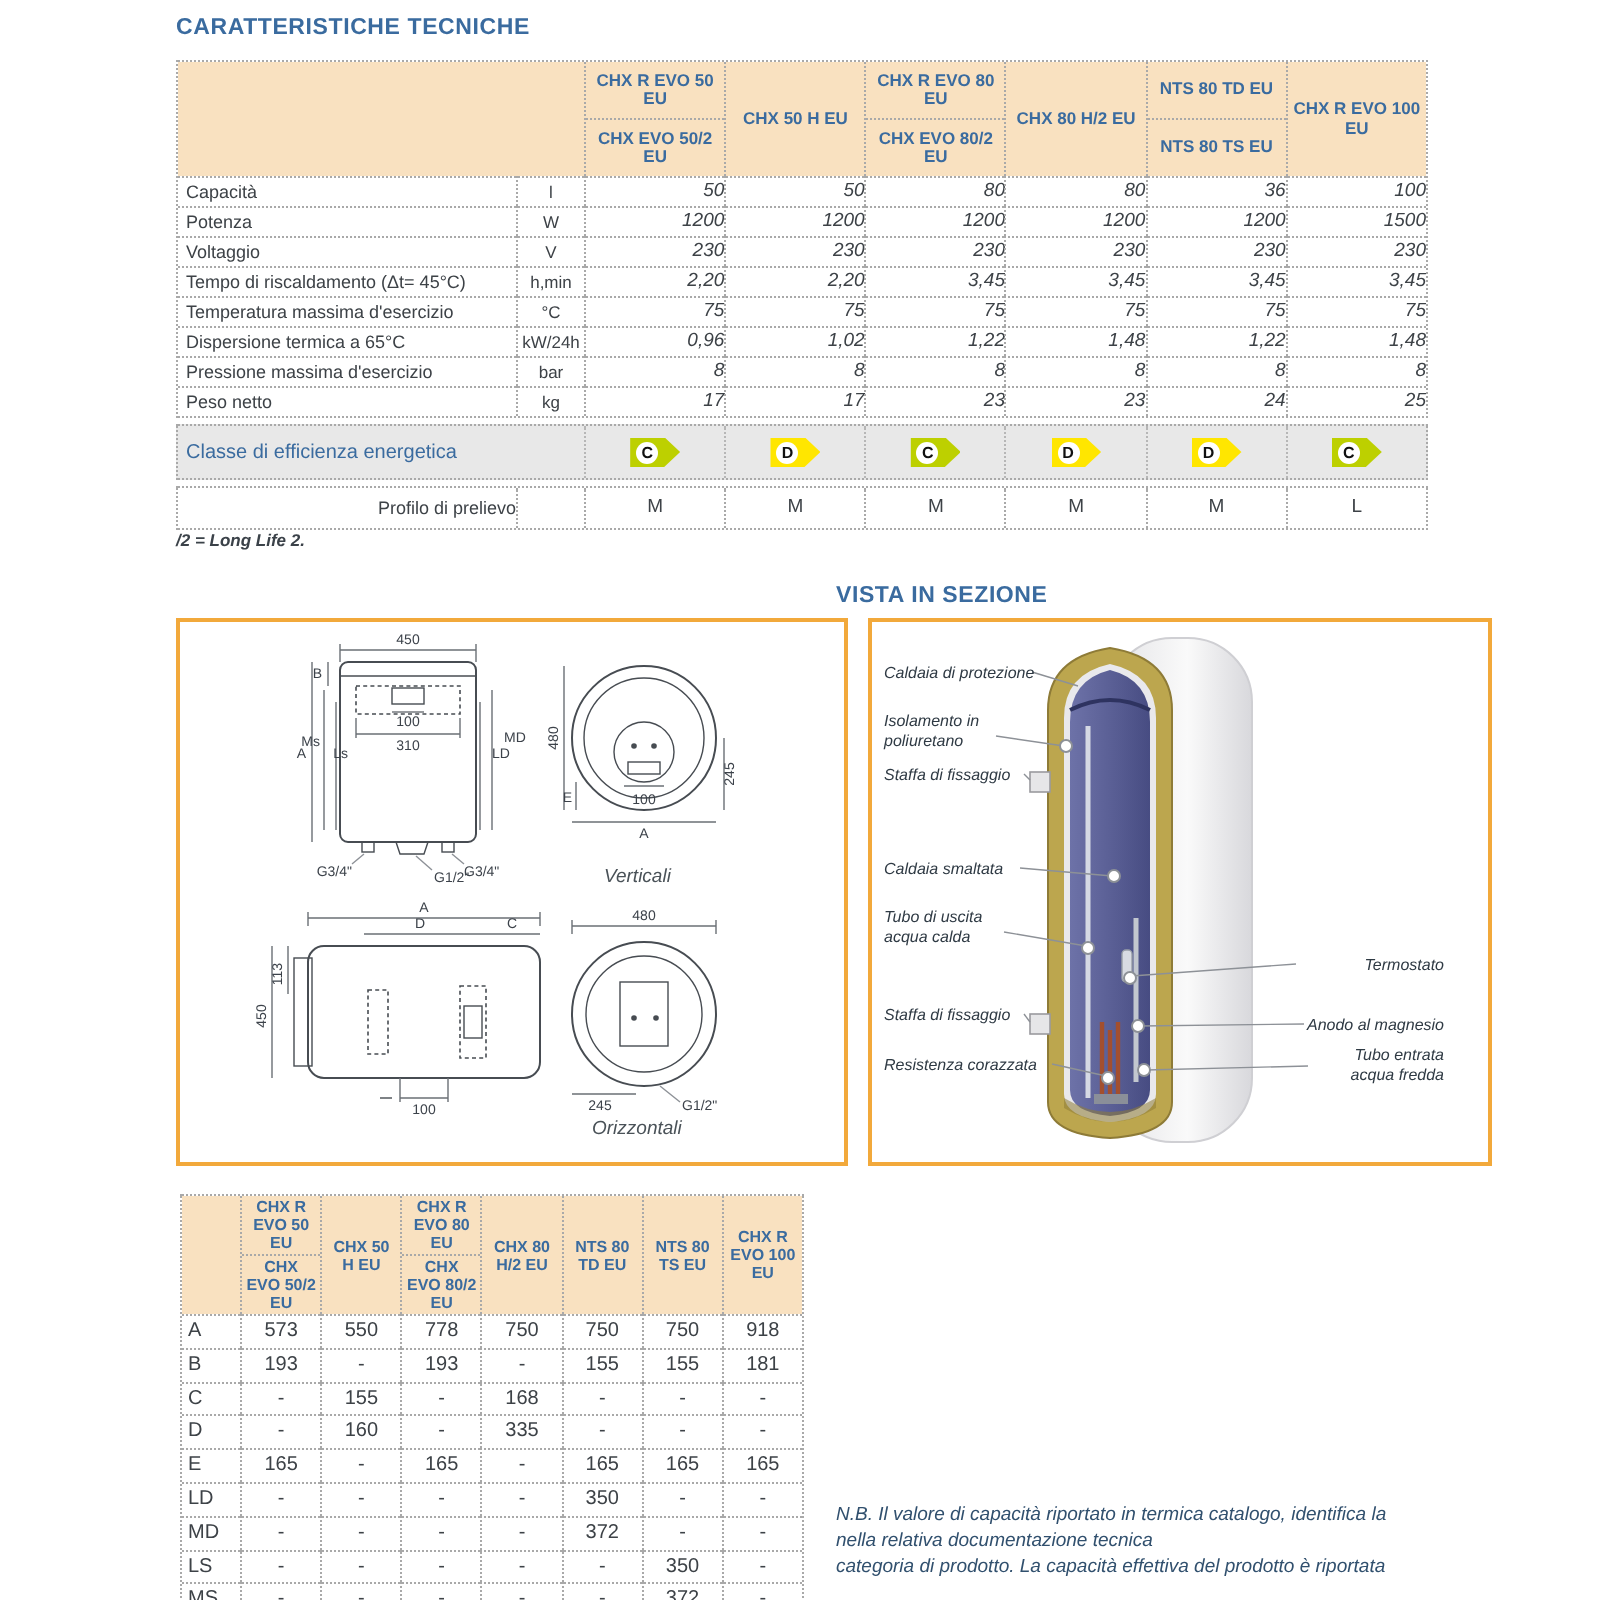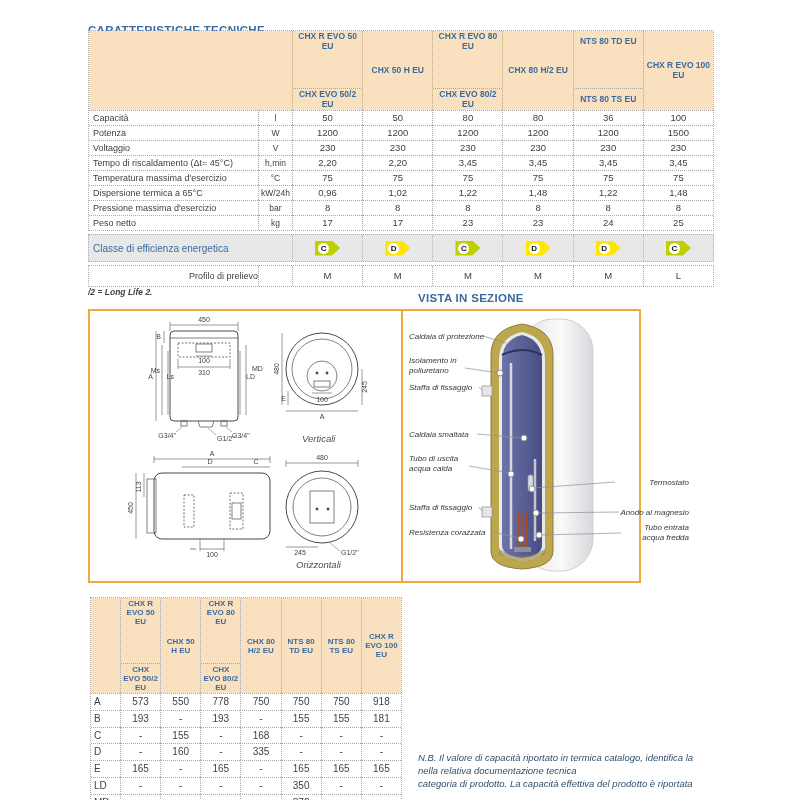--- a/index.html
+++ b/index.html
@@ -10,31 +10,31 @@
   .sec-title .small{font-size:8.5px;}
 
   
   .tech-wrap{left:88px;top:30px;width:626px;}
   .dotted{border:1px dotted #a9a9a9;}
   .tech-main{box-sizing:border-box;}
   .tech-header{display:grid;grid-template-columns:203px repeat(6,1fr);}
   .tech-body{display:grid;grid-template-columns:169px 34px repeat(6,1fr);}
   .tech-header > div{background:#f9e1c0;border-left:1px dotted #a9a9a9;}
   .tech-header > .corner{border-left:none;}
-  .hcell{display:flex;flex-direction:column;min-height:57px;gap:36px;}
+  .hcell{display:flex;flex-direction:column;min-height:57px;}
   .hcell .ht,.hcell .hb{flex:1;display:flex;align-items:center;justify-content:center;text-align:center;
         font-size:8.5px;font-weight:bold;color:#3a6b9f;line-height:9.5px;padding:1px 2px;}
   .hcell .hb{border-top:1px dotted #a9a9a9;}
   .hcell.single .ht{flex:1;}
   .tech-body > div{border-left:1px dotted #a9a9a9;border-top:1px dotted #a9a9a9;
         height:14px;line-height:14px;font-size:9.5px;}
   .tech-body > div:nth-child(8n+1){border-left:none;}
   .tech-body .lbl{padding-left:4px;font-size:9px;white-space:nowrap;overflow:hidden;}
   .tech-body .unit{text-align:center;font-size:8.5px;}
-  .tech-body .val{text-align:center;}
+  .tech-body .val{text-align:right;font-style:italic;}
   .tech-energy{display:grid;grid-template-columns:203px repeat(6,1fr);background:#e8e8e8;margin-top:3px;}
   .tech-energy > div{border-left:1px dotted #b6b6b6;height:26px;display:flex;align-items:center;}
   .tech-energy > .elabel{border-left:none;padding-left:4px;font-size:10px;font-weight:normal;color:#3a6b9f;}
   .tech-energy .ecell{justify-content:center;}
   .badge{position:relative;width:25px;height:15px;clip-path:polygon(0 0,68% 0,100% 50%,68% 100%,0 100%);
         display:flex;align-items:center;}
   .bcirc{width:11px;height:11px;margin-left:3px;border-radius:50%;background:#fff;color:#111;
         font-size:8px;font-weight:bold;display:flex;align-items:center;justify-content:center;}
   .tech-profile{display:grid;grid-template-columns:169px 34px repeat(6,1fr);margin-top:3px;}
   .tech-profile > div{border-left:1px dotted #a9a9a9;height:20px;line-height:20px;font-size:9.5px;}
@@ -69,21 +69,21 @@
   .dim-body > div:nth-child(8n+1){border-left:none;padding-left:3px;}
   .dim-body .dval{text-align:center;}
 
   .footnote{font-size:9.5px;font-style:italic;color:#31506e;line-height:13px;}
 </style>
 </head>
 <body>
 
 <div class="page">
 
-  <div class="abs sec-title" style="left:88px;top:8px;margin-top:16px;">CARATTERISTICHE TECNICHE</div>
+  <div class="abs sec-title" style="left:88px;top:8px;">CARATTERISTICHE TECNICHE</div>
 
   <div class="abs tech-wrap">
     <div class="tech-main dotted">
       <div class="tech-header">
           <div class="corner"></div>
           <div class="hcell">
             <div class="ht">CHX R EVO 50 EU</div>
             <div class="hb">CHX EVO 50/2 EU</div>
           </div>
           <div class="hcell single">
@@ -315,21 +315,21 @@
       <circle cx="227" cy="58" r="1.4" fill="#474c52"></circle>
       <circle cx="238" cy="58" r="1.4" fill="#474c52"></circle>
       <line class="dimline" x1="196" y1="96" x2="228" y2="96"></line>
       <text class="dim" x="210" y="104" text-anchor="middle">245</text>
       <line class="lead" x1="240" y1="92" x2="250" y2="100"></line>
       <text class="dim" x="251" y="104" font-size="6">G1/2"</text>
     </svg>
     <div class="abs caption" style="left:206px;top:248px;">Orizzontali</div>
   </div>
 
-  <div class="abs obox" style="left:401px;top:309px;width:240px;height:274px;">
+  <div class="abs obox" style="left:434px;top:309px;width:312px;height:274px;">
     <svg class="abs" style="left:0;top:0;" width="292" height="270" viewBox="0 0 292 270">
       <defs>
         <linearGradient id="shellG" x1="0" y1="0" x2="1" y2="0">
           <stop offset="0" stop-color="#e3e3e6"></stop>
             <stop offset=".55" stop-color="#fafafa"></stop>
             <stop offset="1" stop-color="#d8d8dc"></stop>
         </linearGradient>
         <linearGradient id="tankG" x1="0" y1="0" x2="1" y2="0">
           <stop offset="0" stop-color="#6d72a8"></stop>
             <stop offset=".6" stop-color="#575c92"></stop>

